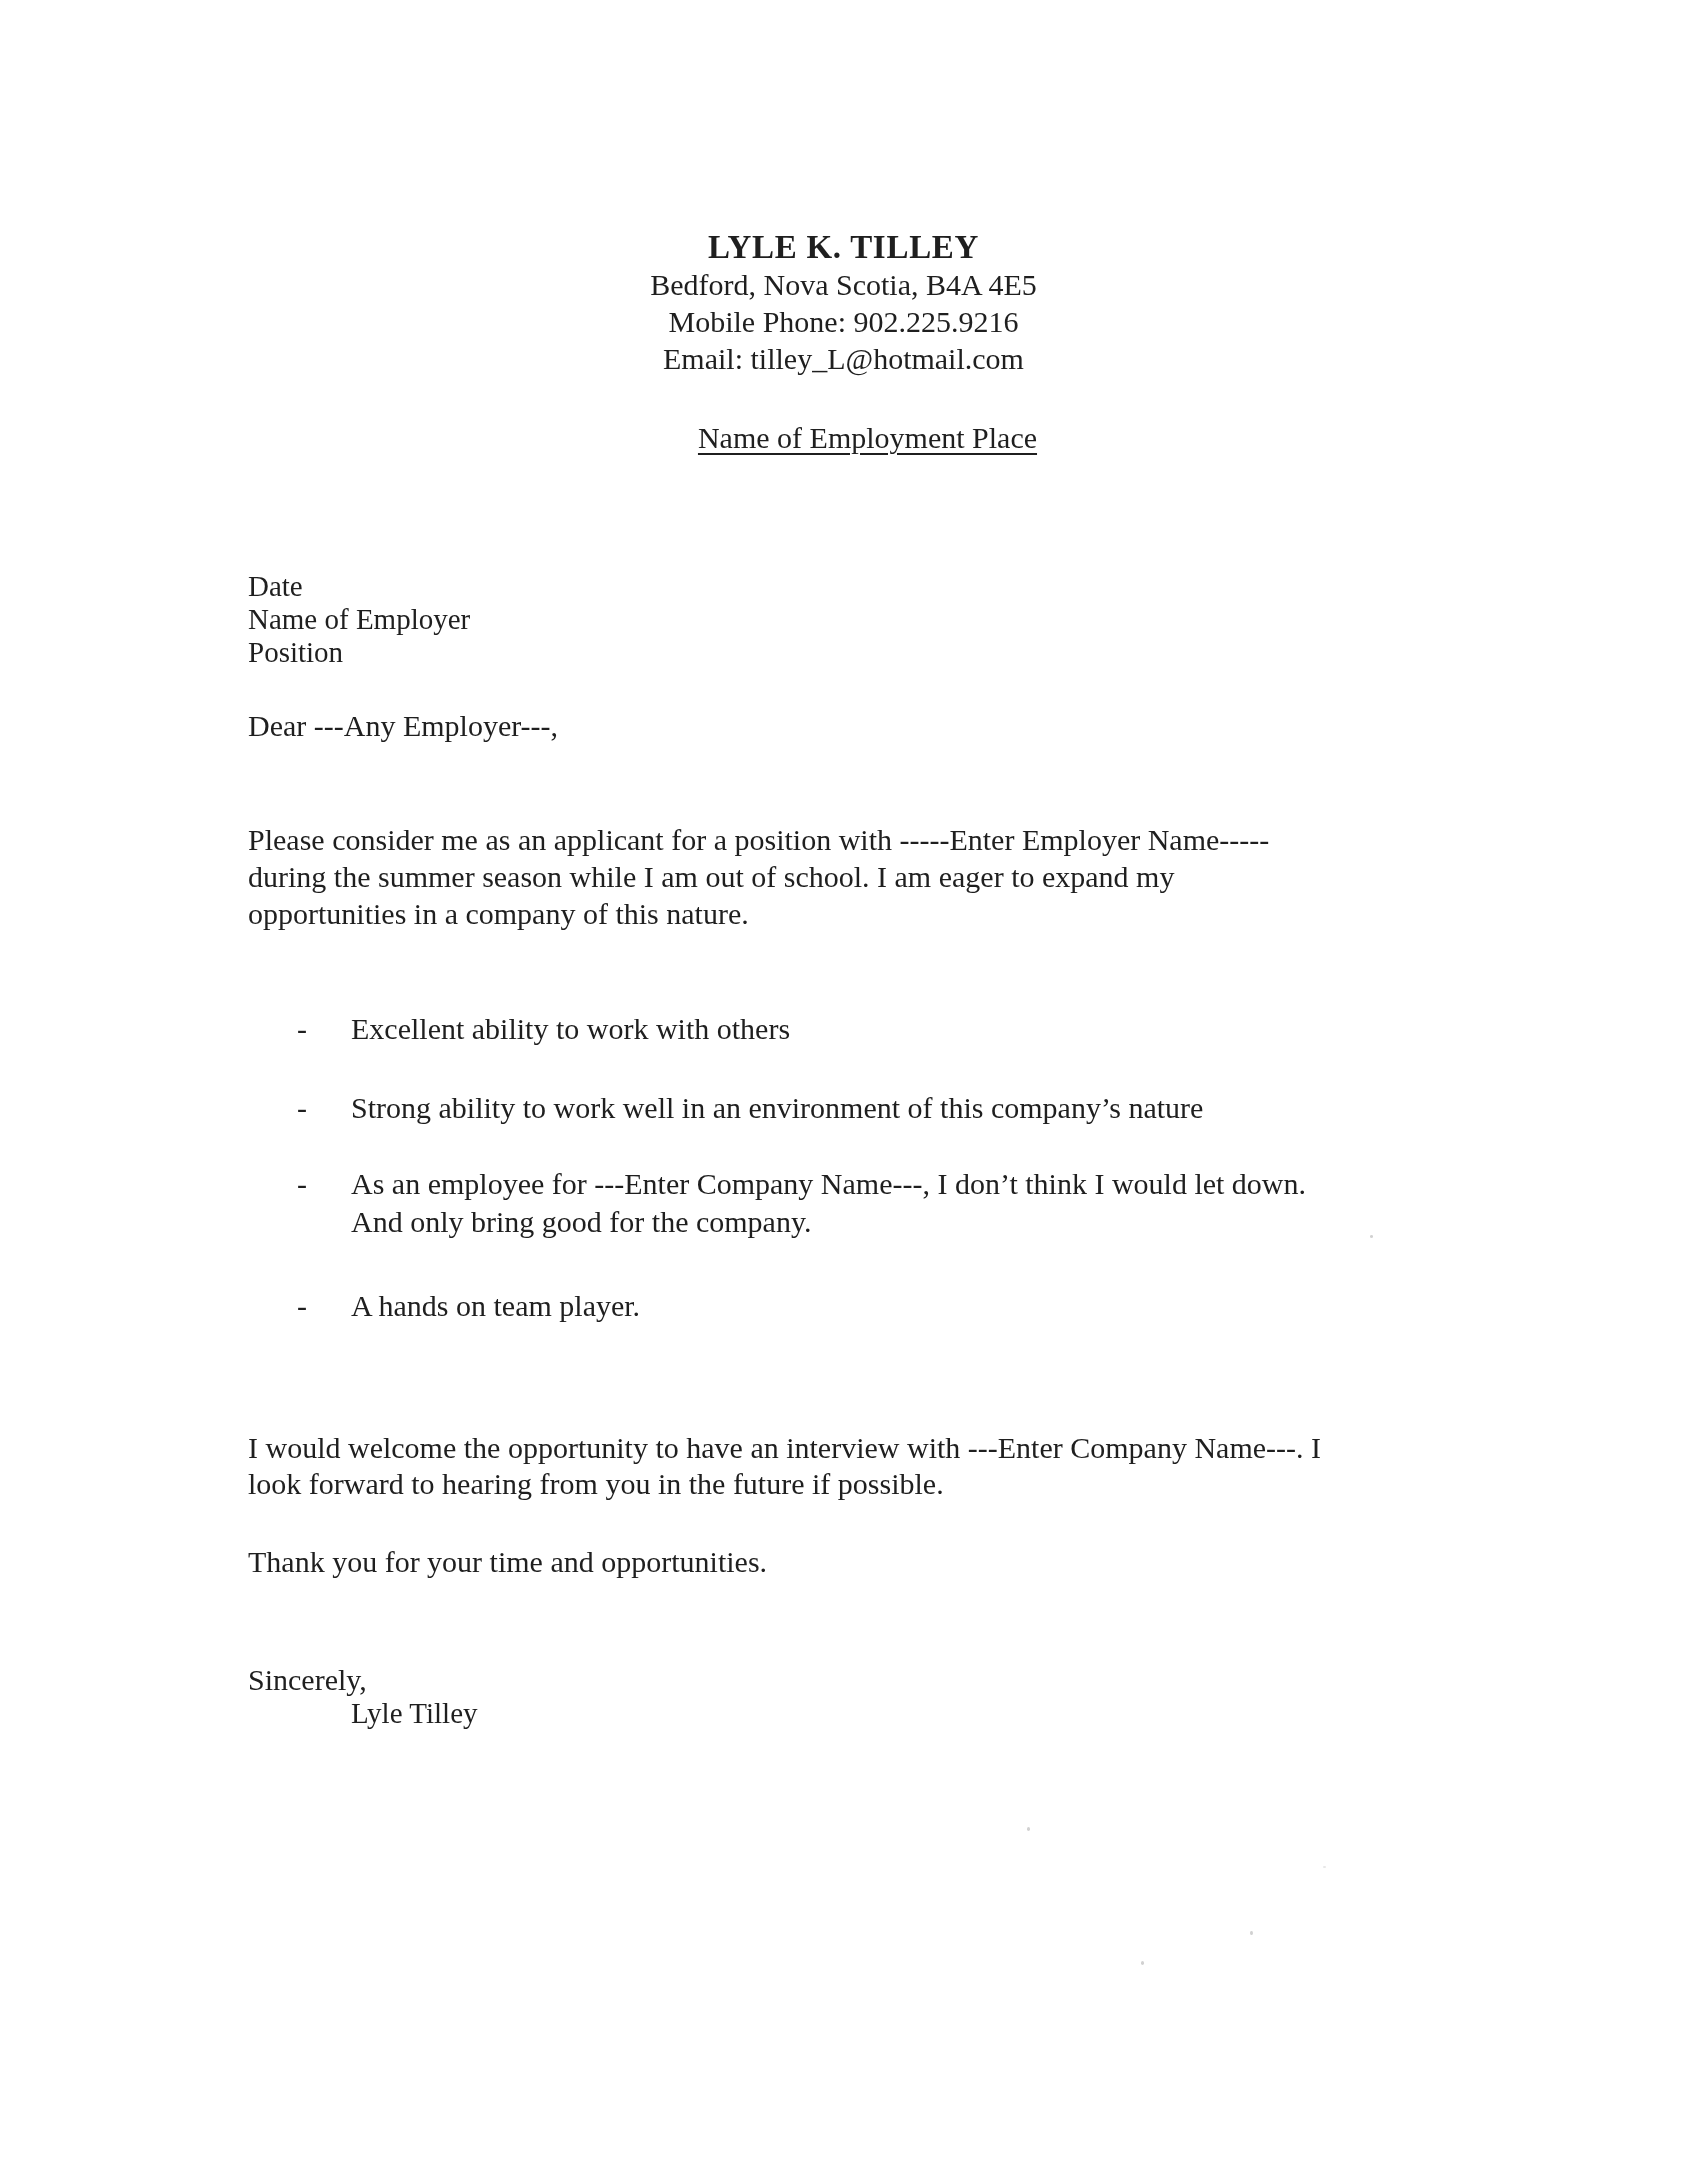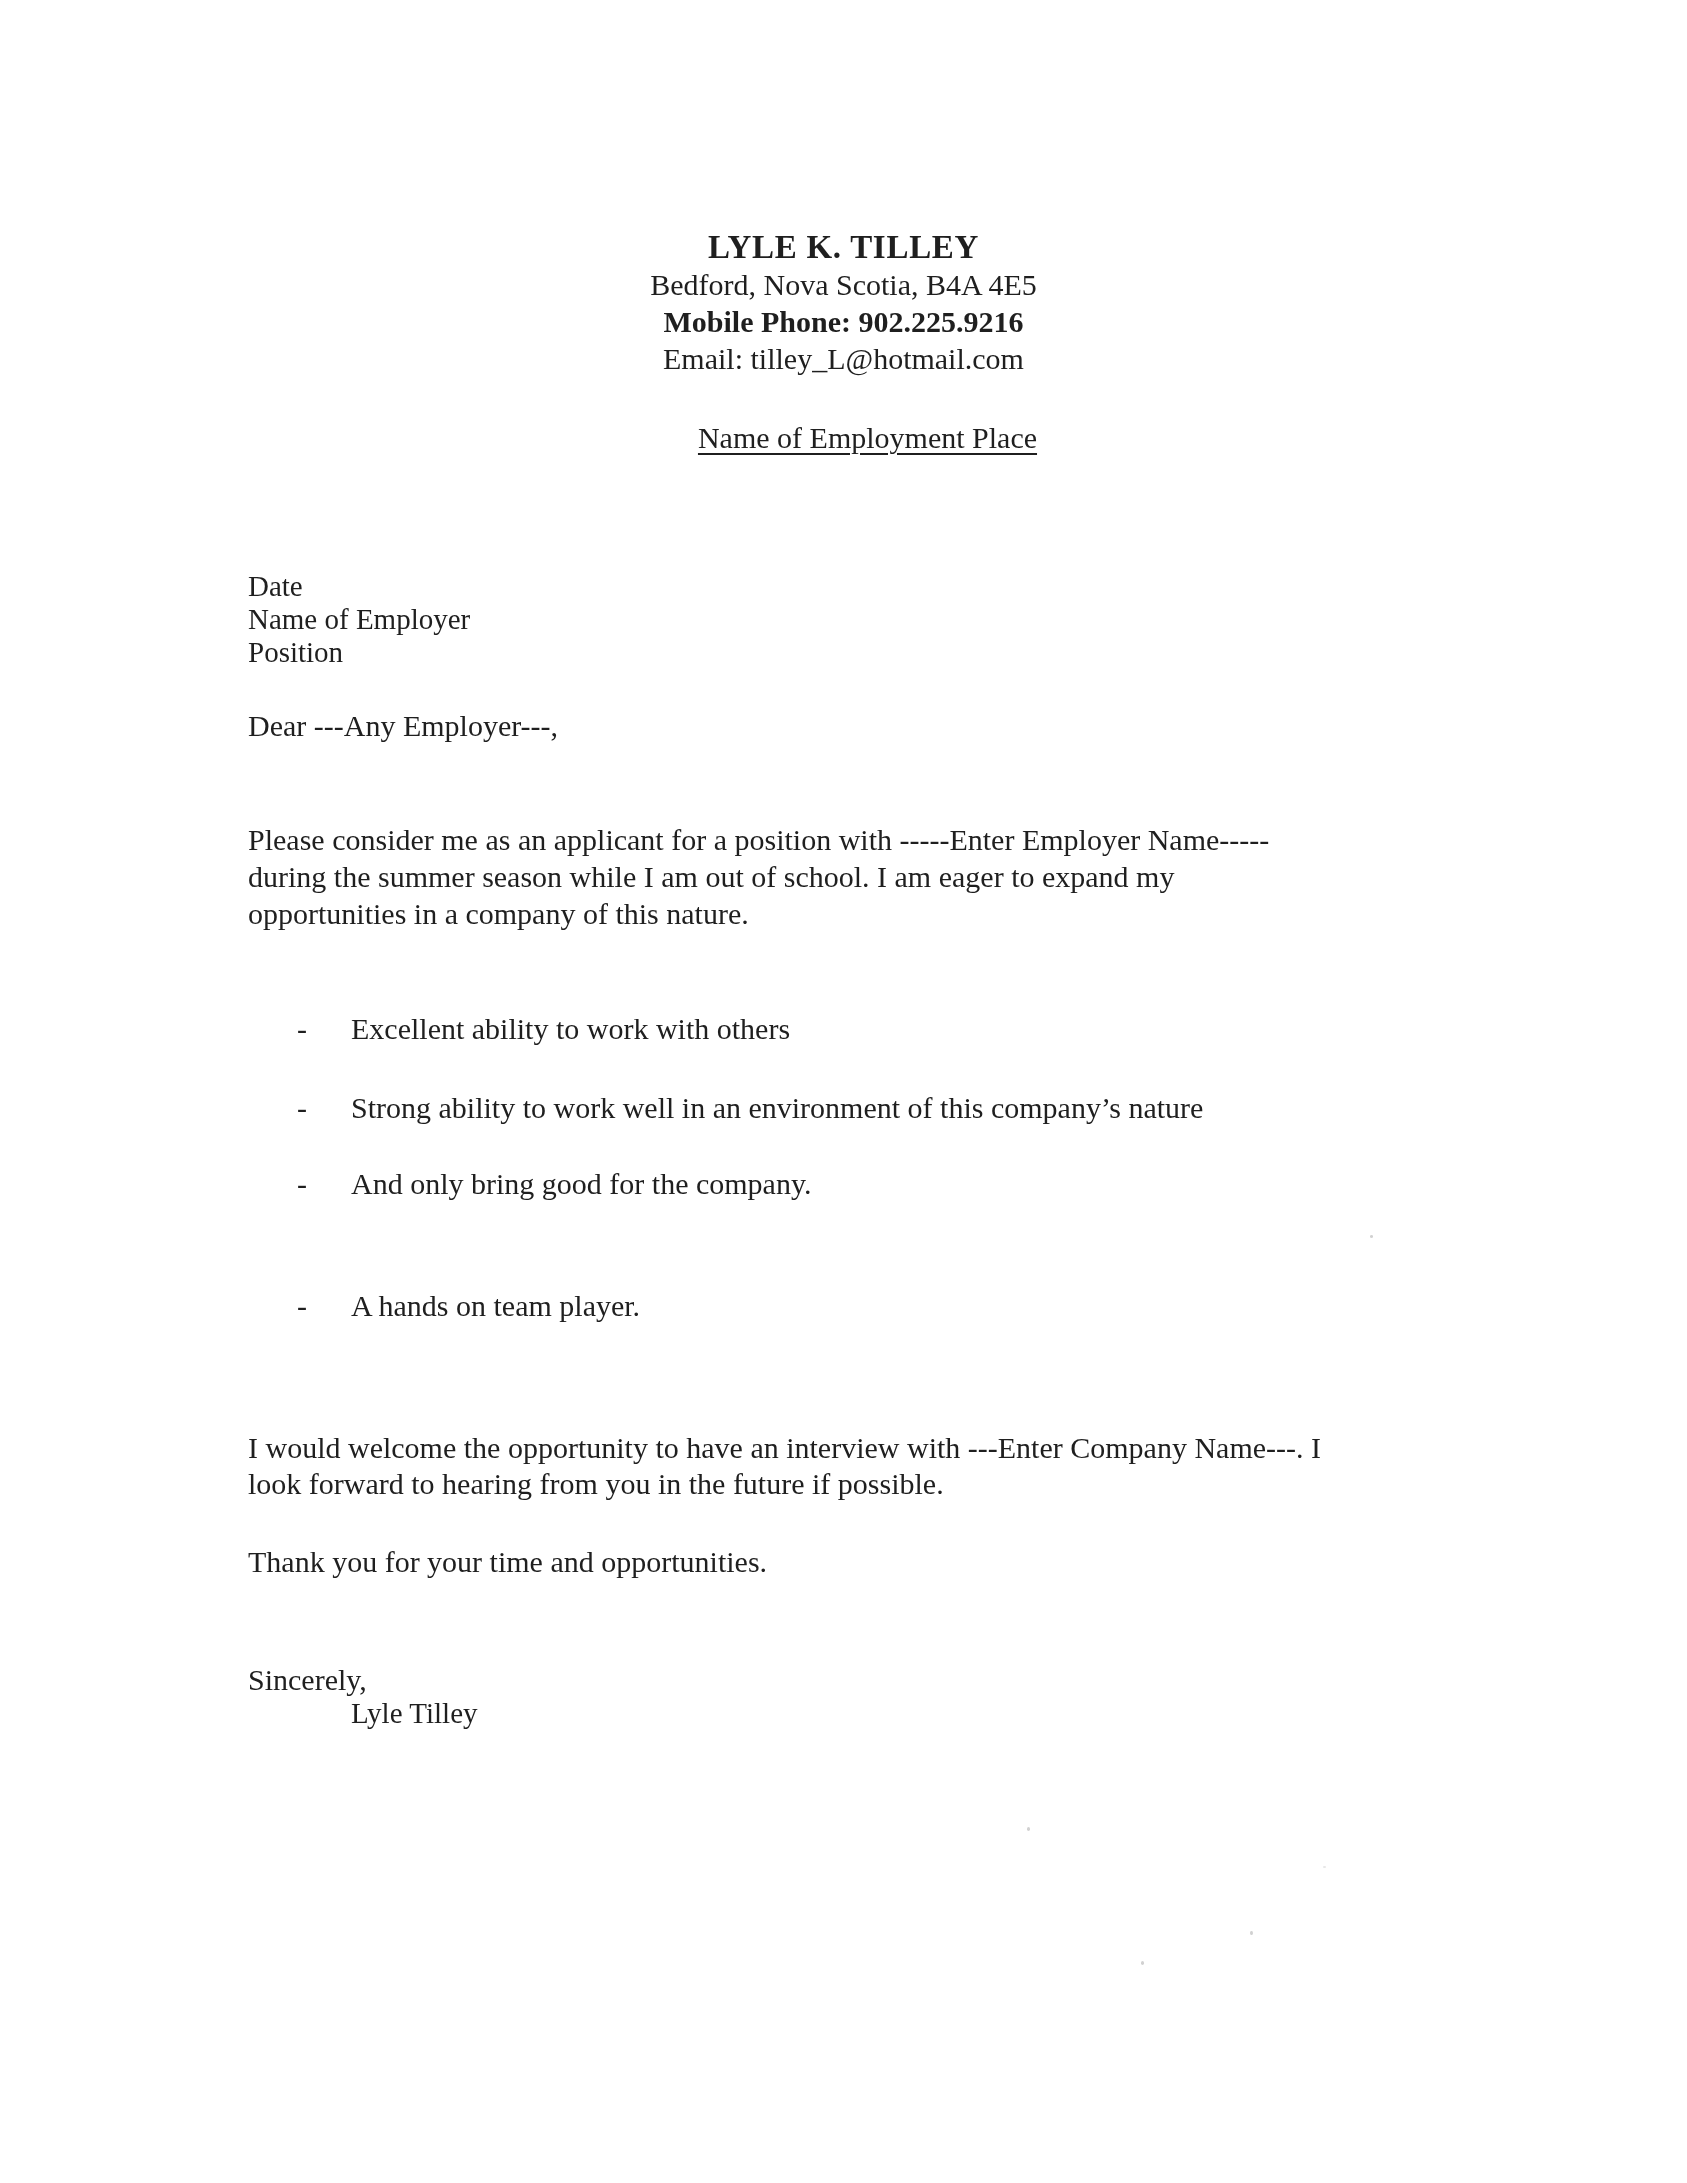--- a/index.html
+++ b/index.html
@@ -11,21 +11,21 @@
     position: relative;
     width: 1687px;
     height: 2183px;
     background: #ffffff;
     font-family: "Liberation Serif", "DejaVu Serif", serif;
     color: #1f1f1f;
     overflow: hidden;
   }
   .abs { position: absolute; }
   .nowrap { white-space: nowrap; }
-  .bold { font-weight: bold; }
+  .bold { font-weight: normal; }
 
   
   .header {
     left: 0;
     top: 229px;
     width: 1687px;
     text-align: center;
     font-size: 30px;
     line-height: 37px;
   }
@@ -147,20 +147,21 @@
   </div>
 
   <div class="abs bullet-item b2">
     <div class="marker">-</div>
     <div class="btext nowrap">Strong ability to work well in an environment of this company’s nature</div>
   </div>
 
   <div class="abs bullet-item b3">
     <div class="marker">-</div>
     <div class="btext">
+      <div class="nowrap">As an employee for ---Enter Company Name---, I don’t think I would let down.</div>
       <div class="nowrap">And only bring good for the company.</div>
     </div>
   </div>
 
   <div class="abs bullet-item b4">
     <div class="marker">-</div>
     <div class="btext nowrap">A hands on team player.</div>
   </div>
 
   <div class="abs para closing">

